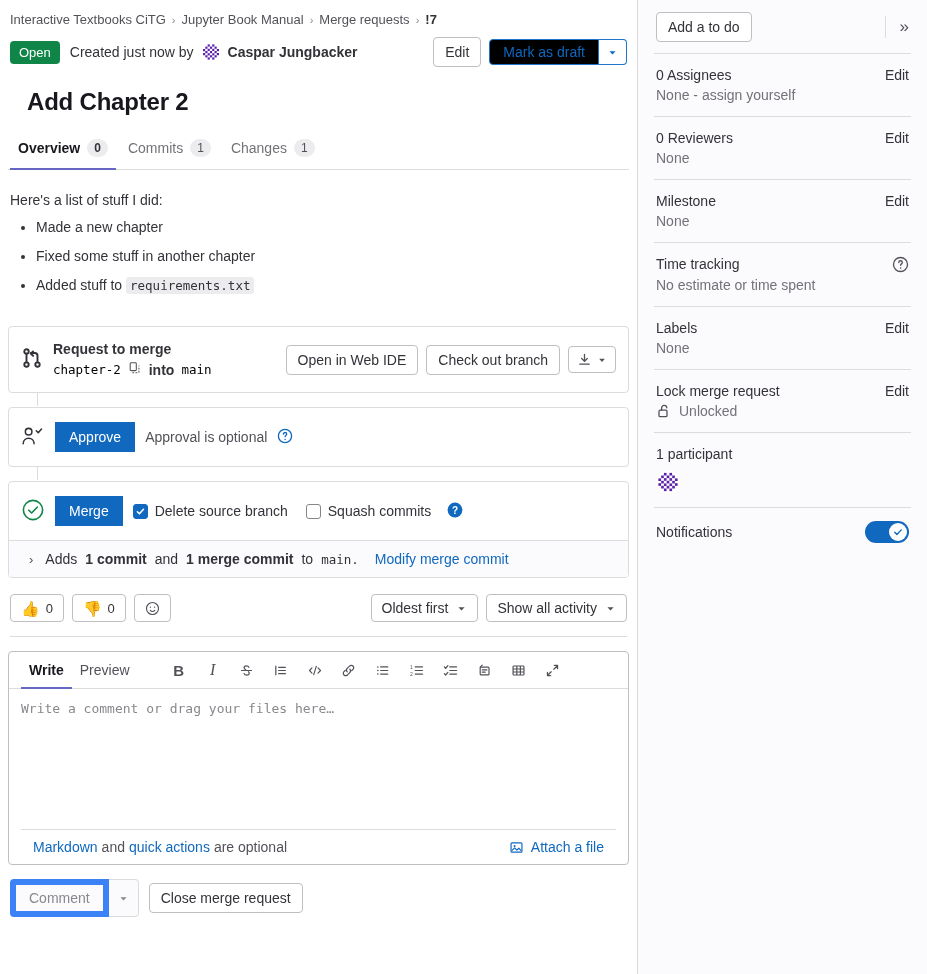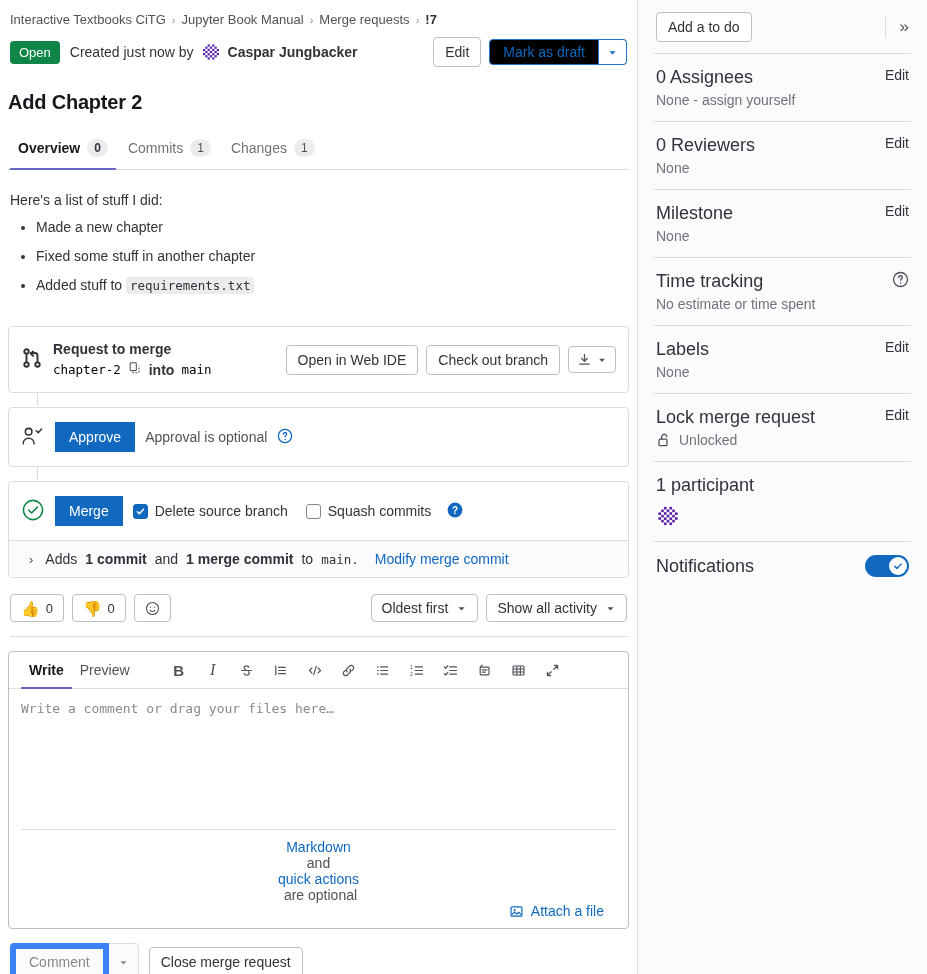--- a/index.html
+++ b/index.html
@@ -64,22 +64,22 @@
   }
   .btn-confirm-caret {
     border: 1px solid #1f75cb; border-left: 0; color: #1068bf; background: #fff;
     border-radius: 0 4px 4px 0; padding: 5px 8px; cursor: pointer;
     display: flex; align-items: center; font-family: inherit;
   }
   .split { display: flex; }
 
   
   .mr-title {
-    font-size: 20px; font-weight: 700; color: #18171d;
-    margin: 12px 2px 14px 0; line-height: 34px; letter-spacing: -0.2px;
+    font-size: 24px; font-weight: 700; color: #18171d;
+    margin: 12px 2px 14px 19px; line-height: 34px; letter-spacing: -0.2px;
   }
 
   
   .tabs {
     display: flex; align-items: flex-end; gap: 4px;
     border-bottom: 1px solid #dcdcde; padding-left: 2px;
   }
   .tab {
     display: flex; align-items: center; gap: 7px;
     padding: 6px 8px 11px 8px; font-size: 14px; color: #737278;
@@ -188,21 +188,21 @@
     color: #737278; cursor: pointer; border-radius: 3px;
   }
   .tb-ico b { font-family: "Liberation Sans", sans-serif; font-size: 15px; color: #535158; }
   .tb-ico i { font-family: "Liberation Serif", serif; font-size: 16px; color: #535158; font-style: italic; }
   .editor-area {
     min-height: 140px; padding: 12px;
     font-family: "DejaVu Sans Mono", monospace; font-size: 13px; color: #89888d;
   }
   .editor-footer {
     border-top: 1px solid #dcdcde; display: flex; align-items: center;
-    padding: 9px 12px; font-size: 14px; color: #535158; margin: 0 12px; flex-direction: column;
+    padding: 9px 12px; font-size: 14px; color: #535158; margin: 0 12px;
   }
   .attach { margin-left: auto; display: flex; align-items: center; gap: 7px; color: #1068bf; cursor: pointer; }
 
   .bottom-actions { display: flex; align-items: center; gap: 10px; margin: 14px 0 0 2px; }
   .btn-disabled {
     background: #fbfafd; border: 6px solid #3b82f6; color: #89888d;
     border-radius: 4px 0 0 4px; padding: 5px 13px; font-size: 14px;
     cursor: default; font-family: inherit;
   }
   .btn-disabled-caret {
@@ -216,21 +216,21 @@
     width: 289px; height: 974px; background: #fbfafd;
     padding: 0 16px; overflow: hidden;
   }
   .sb-top { display: flex; align-items: center; padding: 12px 0 11px 2px; gap: 12px; }
   .sb-top .divider-v { width: 1px; height: 22px; background: #dcdcde; margin-left: auto; }
   .collapse-ico { color: #535158; cursor: pointer; font-size: 17px; padding: 0 2px; }
   .sb-sec {
     border-top: 1px solid #dcdcde; padding: 13px 2px 13px 2px;
   }
   .sb-row { display: flex; align-items: flex-start; }
-  .sb-title { font-size: 18px; color: #333238; font-weight: 400; }
+  .sb-title { font-size: 14px; color: #333238; font-weight: 400; }
   .sb-edit { margin-left: auto; font-size: 14px; color: #333238; cursor: pointer; text-decoration: none; }
   .sb-val { font-size: 14px; color: #737278; margin-top: 4px; display: flex; align-items: center; gap: 7px; }
   .sb-help { margin-left: auto; color: #535158; cursor: pointer; display: flex; }
   .toggle {
     margin-left: auto; width: 44px; height: 22px; border-radius: 11px;
     background: #1068bf; position: relative; cursor: pointer; flex: none;
   }
   .toggle .knob {
     position: absolute; right: 2px; top: 2px; width: 18px; height: 18px;
     border-radius: 50%; background: #fff; display: flex; align-items: center; justify-content: center;

